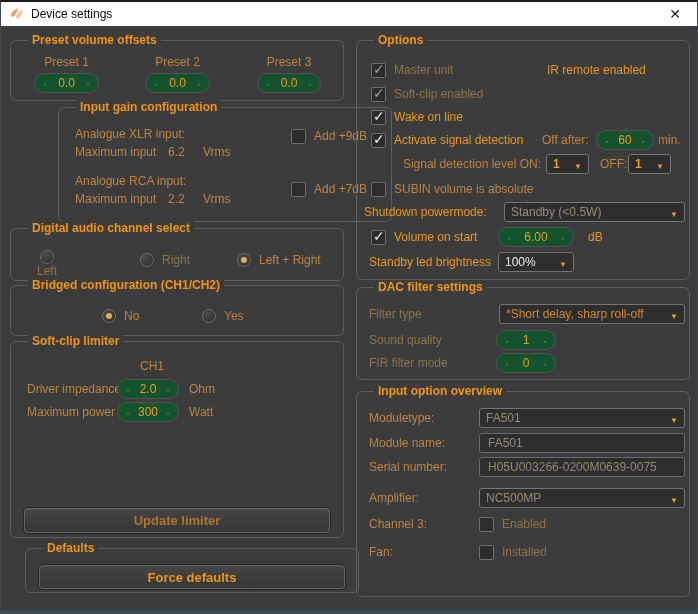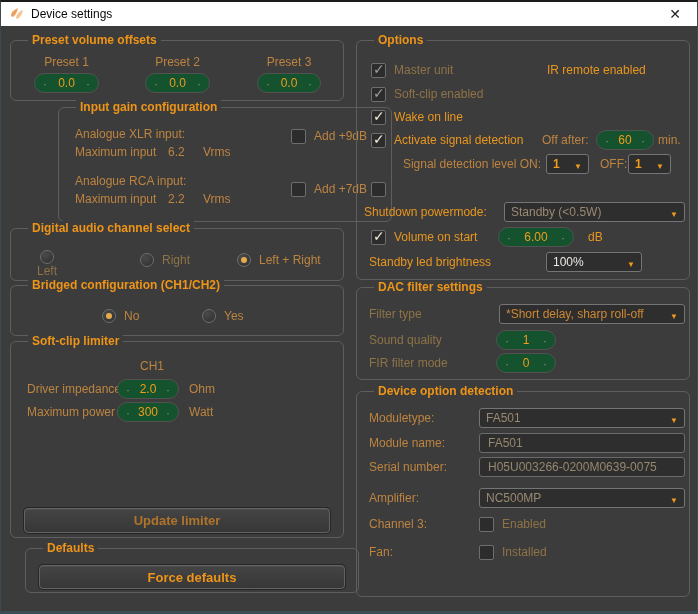--- a/index.html
+++ b/index.html
@@ -262,20 +262,21 @@
         <span class="lbl">OFF:</span>
         </div>
       <div class="dd" style="position:absolute;left:271px;top:113px;width:43px;">
         <span class="dval c-bright">1</span>
         <span class="chev"></span>
         </div>
 
       <div class="row" style="left:14px;top:138px;">
         <span class="cb"></span>
           <span class="gap8"></span>
+        <span class="lbl">SUBIN volume is absolute</span>
         </div>
 
       <div class="row" style="left:7px;top:161px;">
         <span class="lbl-b">Shutdown powermode:</span>
         </div>
       <div class="dd" style="position:absolute;left:147px;top:161px;width:181px;">
         <span class="dval c-dim">Standby (&lt;0.5W)</span>
         <span class="chev"></span>
         </div>
 
@@ -289,21 +290,21 @@
         <span class="sval">6.00</span>
         <span class="sd"></span>
         </div>
       <div class="row" style="left:231px;top:186px;">
         <span class="lbl-b">dB</span>
         </div>
 
       <div class="row" style="left:12px;top:211px;">
         <span class="lbl-b">Standby led brightness</span>
         </div>
-      <div class="dd" style="position:absolute;left:141px;top:211px;width:96px;margin-left:48px;">
+      <div class="dd" style="position:absolute;left:141px;top:211px;width:76px;">
         <span class="dval c-white">100%</span>
         <span class="chev"></span>
         </div>
     </div>
 
     <div class="group" style="left:355px;top:261px;width:334px;height:93px;">
       <div class="gtitle">DAC filter settings</div>
       <div class="row" style="left:12px;top:16px;">
         <span class="lbl-d">Filter type</span>
         </div>
@@ -323,21 +324,21 @@
         <span class="lbl-d">FIR filter mode</span>
         </div>
       <div class="spinner" style="position:absolute;left:139px;top:65px;width:60px;">
         <span class="sd"></span>
         <span class="sval">0</span>
         <span class="sd"></span>
         </div>
     </div>
 
     <div class="group" style="left:355px;top:365px;width:334px;height:206px;">
-      <div class="gtitle">Device option detection</div>
+      <div class="gtitle">Input option overview</div>
 
       <div class="row" style="left:12px;top:16px;">
         <span class="lbl">Moduletype:</span>
         </div>
       <div class="dd" style="position:absolute;left:122px;top:16px;width:206px;">
         <span class="dval c-dim">FA501</span>
         <span class="chev"></span>
         </div>
 
       <div class="row" style="left:12px;top:41px;">

